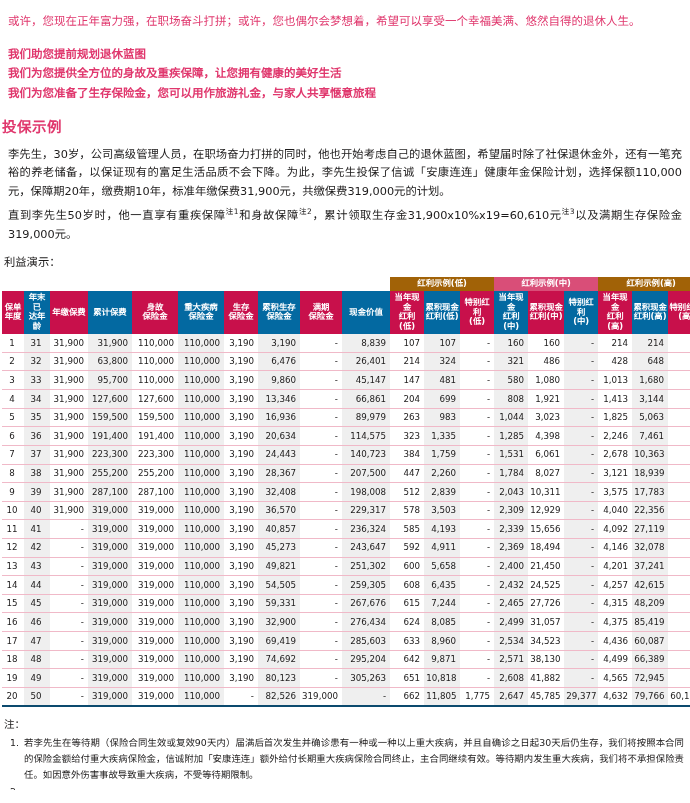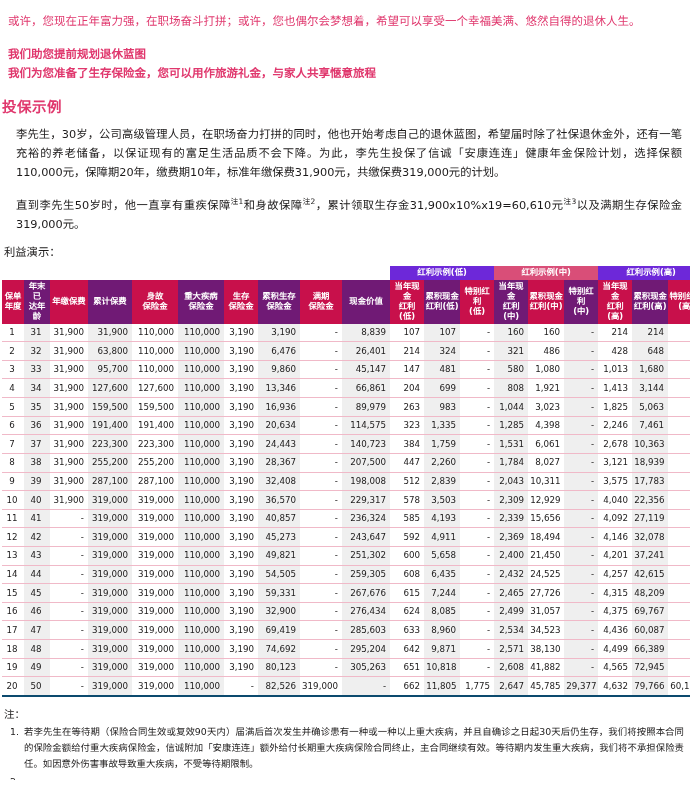--- a/index.html
+++ b/index.html
@@ -27,29 +27,29 @@
   
   .sec-title {
     color: #e0376d;
     font-weight: bold;
     font-size: 14.5px;
     padding: 13px 0 6px 2px;
     letter-spacing: .5px;
   }
 
   
-  .body-copy { padding: 2px 8px 0 16px; }
+  .body-copy { padding: 2px 8px 0 8px; }
   .body-copy p {
     margin: 0 0 1px 0;
     font-size: 11.3px;
     line-height: 1.68;
     text-align: justify;
     color: #1c1a1a;
   }
-  .body-copy p.gap { margin-top: 14px; }
+  .body-copy p.gap { margin-top: 5px; }
   sup.note { font-size: 7.5px; vertical-align: super; line-height: 0; }
 
   .lead-in { padding: 9px 8px 5px 4px; font-size: 11.3px; color:#1c1a1a; }
 
   
   .tbl-wrap { padding: 0 2px; }
   table.illus {
     border-collapse: collapse;
     width: 686px;
     table-layout: fixed;
@@ -65,23 +65,23 @@
     color: #ffffff;
     font-weight: bold;
     text-align: center;
     line-height: 1.18;
     padding: 2px 1px;
     font-size: 8.4px;
     border: 0;
   }
   th.hA { background: #c8104b; }
   th.hB { background: #d6days; }
-  th.hB { background: #701a75; }
+  th.hB { background: #0369a1; }
   th.grp {
-    background: #6d28d9;
+    background: #a16207;
     font-size: 8.4px;
     padding: 2px 0 1px 0;
     border-bottom: 1px solid #ffffff;
   }
   th.grp.alt { background: #d94e78; }
   th.sub { font-size: 8.2px; }
   th.blank { background: #ffffff; border: 0; }
 
   
   table.illus tbody td {
@@ -121,20 +121,21 @@
 </style>
 </head>
 <body>
 
 <div class="page">
 
   <div class="intro">
     <p>或许，您现在正年富力强，在职场奋斗打拼；或许，您也偶尔会梦想着，希望可以享受一个幸福美满、悠然自得的退休人生。</p>
     <div class="spacer"></div>
     <p class="bold">我们助您提前规划退休蓝图</p>
+    <p class="bold">我们为您提供全方位的身故及重疾保障，让您拥有健康的美好生活</p>
     <p class="bold">我们为您准备了生存保险金，您可以用作旅游礼金，与家人共享惬意旅程</p>
   </div>
 
   <div class="sec-title">投保示例</div>
 
   <div class="body-copy">
     <p>李先生，30岁，公司高级管理人员，在职场奋力打拼的同时，他也开始考虑自己的退休蓝图，希望届时除了社保退休金外，还有一笔充裕的养老储备，以保证现有的富足生活品质不会下降。为此，李先生投保了信诚「安康连连」健康年金保险计划，选择保额110,000元，保障期20年，缴费期10年，标准年缴保费31,900元，共缴保费319,000元的计划。</p>
     <p class="gap">直到李先生50岁时，他一直享有重疾保障<sup class="note">注1</sup>和身故保障<sup class="note">注2</sup>，累计领取生存金31,900x10%x19=60,610元<sup class="note">注3</sup>以及满期生存保险金319,000元。</p>
   </div>
 
@@ -573,21 +574,21 @@
             <td class=" shade">32,900</td>
             <td>-</td>
             <td class=" shade">276,434</td>
             <td>624</td>
             <td class=" shade">8,085</td>
             <td>-</td>
             <td class=" shade">2,499</td>
             <td>31,057</td>
             <td class=" shade">-</td>
             <td>4,375</td>
-            <td class=" shade">69,767</td>
+            <td class=" shade">85,419</td>
             <td>-</td>
           </tr>
           <tr>
             <td class="c">17</td>
             <td class="c shade">47</td>
             <td>-</td>
             <td class=" shade">319,000</td>
             <td>319,000</td>
             <td class=" shade">110,000</td>
             <td>3,190</td>

